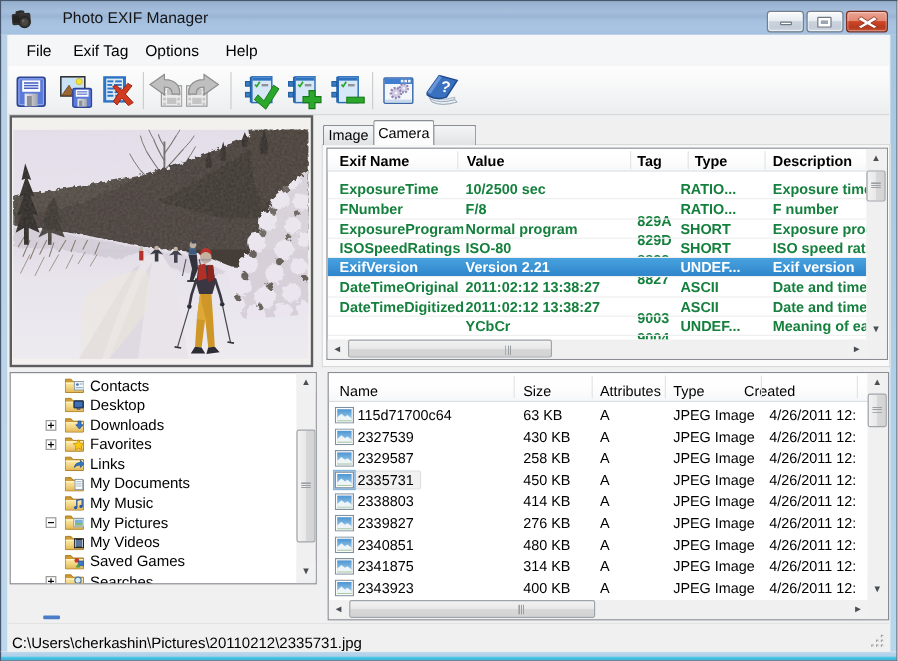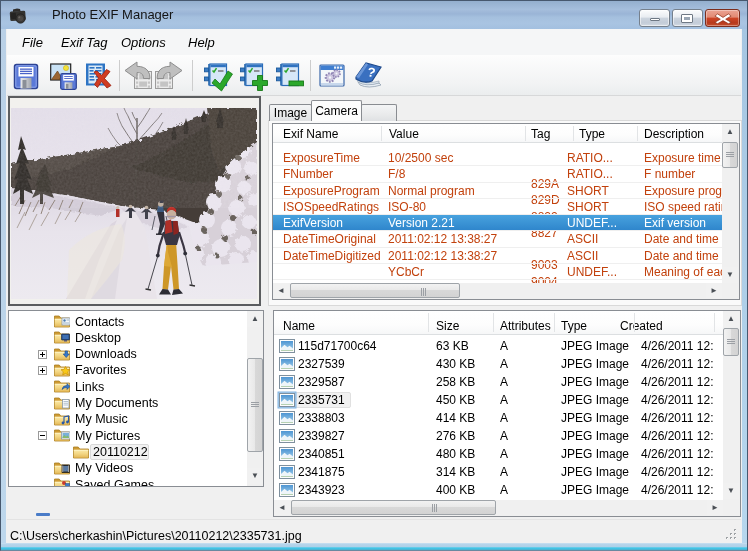--- a/index.html
+++ b/index.html
@@ -19,51 +19,51 @@
 
 .wbtn { top:9px; height:18px; border:1px solid #76808c; border-radius:3px;
   background:linear-gradient(#fbfcfd 0%, #e8ecf1 45%, #ccd4de 50%, #c3ccd8 80%, #d3dae2 100%); box-shadow:inset 0 0 0 1px rgba(255,255,255,.55);}
 #btn-min { left:639px; width:31px; }
 #btn-max { left:672px; width:31px; }
 #btn-close { left:705px; width:35px; border-color:#7c2d1d;
   background:linear-gradient(#eba393 0%, #e28a74 45%, #cf4526 50%, #b73a1e 80%, #c8502d 100%); box-shadow:inset 0 0 0 1px rgba(255,255,255,.35);}
 
 
 #menubar { left:7px; top:29px; width:734px; height:26px; background:#f5f6f7; color:#000; }
-.mitem { position:absolute; top:6px; font-size:13px;font-style:italic; }
+.mitem { position:absolute; top:6px; font-size:13px; }
 #toolbar { left:7px; top:55px; width:734px; height:41px;
   background:linear-gradient(#fdfdfd, #f2f3f4 70%, #ebedee); border-bottom:1px solid #d7d8d9; }
 .tsep { position:absolute; top:5px; width:1px; height:31px; background:#cdcdcd; }
 #photo-panel { left:8px; top:96px; width:253px; height:210px; border:2px solid #5b5d5f; background:#f2f1ee; }
 #tabpage { left:268px; top:120px; width:474px; height:186px; background:#fafafa; border:1px solid #d9d9d9; }
 .tab { position:absolute; border:1px solid #898c91; border-bottom:none; background:linear-gradient(#f4f5f6,#e9eaeb 60%, #dfe1e3); font-size:12px; text-align:center; border-radius:2px 2px 0 0;}
 #tab1 { left:269px; top:104px; width:43px; height:17px; padding-top:1px;}
 #tab2 { left:311px; top:100px; width:51px; height:21px; background:#fcfcfc; padding-top:3px; z-index:3;}
 #tab3 { left:361px; top:104px; width:36px; height:17px; padding-top:16px;}
 
-#exif-list { left:272px; top:123px; width:468px; height:177px; border:1px solid #898d93; background:#fff; overflow:hidden;}
+#exif-list { left:272px; top:123px; width:468px; height:177px; border:1px solid #898d93; background:#fff; overflow:hidden;font-weight:bold;}
 #tree-panel { left:8px; top:310px; width:256px; height:177px; border:1px solid #898d93; background:#fff; overflow:hidden;}
 #file-list { left:273px; top:310px; width:468px; height:207px; border:1px solid #898d93; background:#fff; overflow:hidden;}
 
 
 .lvhead { position:absolute; left:0; top:0; right:0; height:19px; background:linear-gradient(#ffffff,#fdfdfd 60%, #f6f7f8); border-bottom:1px solid #dcdfe1; color:#000; }
 .hcol { position:absolute; top:3px; font-size:12px; color:#000; }
 .hsep { position:absolute; top:2px; width:1px; height:15px; background:#e2e4e6; }
 
 
 .sb { position:absolute; background:#f0f0f0; }
 .sb-btn { position:absolute; background:#f1f1f1; border:none; color:#4a4f55; font-size:8px; text-align:center; line-height:15px; }
 .sb-thumb { position:absolute; background:linear-gradient(90deg,#f2f2f2,#e8e8e8 50%,#d8d8d8 50%,#d3d3d3); border:1px solid #9fa4a9; border-radius:2px;}
 .sb-thumb.h { background:linear-gradient(#f2f2f2,#e8e8e8 50%,#d8d8d8 50%,#d3d3d3);}
 
 .sbgrip-v { position:absolute; width:8px; height:5px;
   background:repeating-linear-gradient(#9b9fa4 0 1px, transparent 1px 2px); }
 .sbgrip-h { position:absolute; width:5px; height:8px;
   background:repeating-linear-gradient(90deg,#9b9fa4 0 1px, transparent 1px 2px); }
-.erow { position:relative; height:16.3px; line-height:16.3px; color:#c2410c; border-bottom:1px solid #efefef; }
+.erow { position:relative; height:16.3px; line-height:16.3px; color:#15803d; border-bottom:1px solid #efefef; }
 .erow span { position:absolute; top:0; white-space:nowrap; }
 .erow.sel { background:linear-gradient(#48a2de,#2f86cc); color:#fff; }
 .ec1 { left:10px; width:103px; overflow:hidden; } .ec2 { left:115px; } .ec3 { left:258px;margin-top:26px; } .ec4 { left:294px; } .ec5 { left:371px; width:97px; overflow:hidden; }
 .trow { position:relative; height:16.33px; }
 .trow .ttxt { position:absolute; left:66px; top:1.5px; font-size:12.5px; color:#000; white-space:nowrap; }
 .trow svg.tfold { position:absolute; left:45px; top:1px; }
 .trow .texp { position:absolute; left:29px; top:4px; width:9px; height:9px; border:1px solid #9a9a9a; background:#fff; }
 .texp i { position:absolute; left:1px; top:3px; width:5px; height:1px; background:#000; }
 .texp.plus i.v { left:3px; top:1px; width:1px; height:5px; }
 .frow { position:relative; height:18px; }
@@ -564,27 +564,20 @@
           </span>
           <svg class="tfold" style="left:45px" width="16" height="14" viewBox="0 0 16 14">
             <use href="#folder"></use>
             <rect x="7.5" y="4" width="8.5" height="7" fill="#fff" stroke="#8898a8" stroke-width="0.8"></rect>
             <rect x="8.5" y="5" width="6.5" height="5" fill="#79b0d8"></rect>
             <path d="M8.5 9 L10.5 7 L12 8.7 L13.5 7.5 L15 9 L15 10 L8.5 10 Z" fill="#86ba6e"></path>
           </svg>
           <span class="ttxt" style="left:66px">My Pictures</span>
         </div>
       <div class="trow">
-          <div style="position:absolute;left:81px;top:0px;width:59px;height:16px;background:#f2f2f2;border:1px solid #d9d9d9;border-radius:2px"></div>
-          <svg class="tfold" style="left:64px" width="16" height="14" viewBox="0 0 16 14">
-            <use href="#folder"></use>
-          </svg>
-          <span class="ttxt" style="left:84px">20110212</span>
-        </div>
-      <div class="trow">
           <svg class="tfold" style="left:45px" width="16" height="14" viewBox="0 0 16 14">
             <use href="#folder"></use>
             <rect x="8" y="4" width="7.5" height="7.5" fill="#333" stroke="#111" stroke-width="0.7"></rect>
             <rect x="9.2" y="5" width="5" height="5.5" fill="#5878a0"></rect>
             <rect x="8.4" y="4.5" width="0.8" height="6.5" fill="#ccc"></rect>
             <rect x="14.3" y="4.5" width="0.8" height="6.5" fill="#ccc"></rect>
           </svg>
           <span class="ttxt" style="left:66px">My Videos</span>
         </div>
       <div class="trow">

